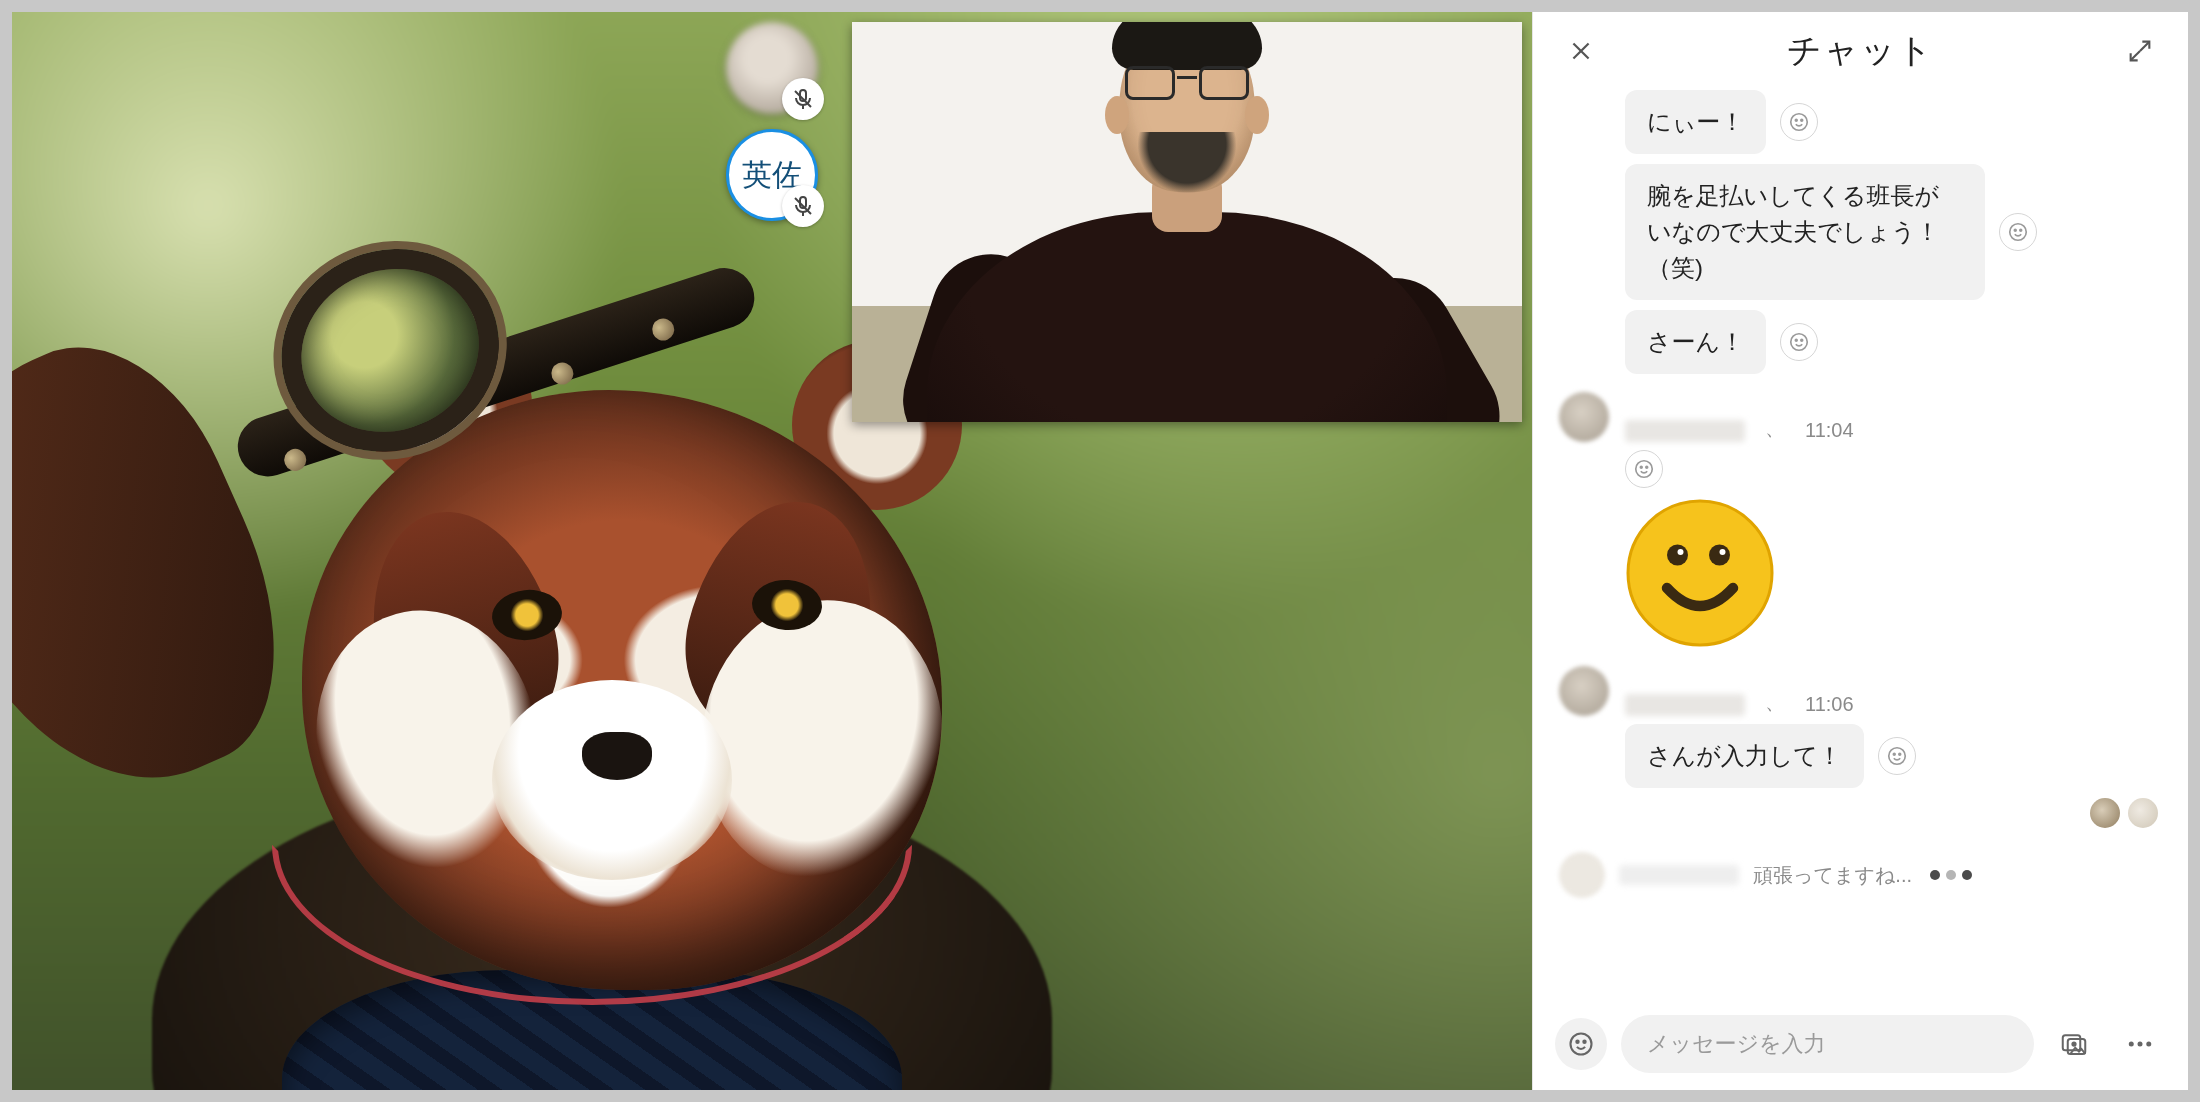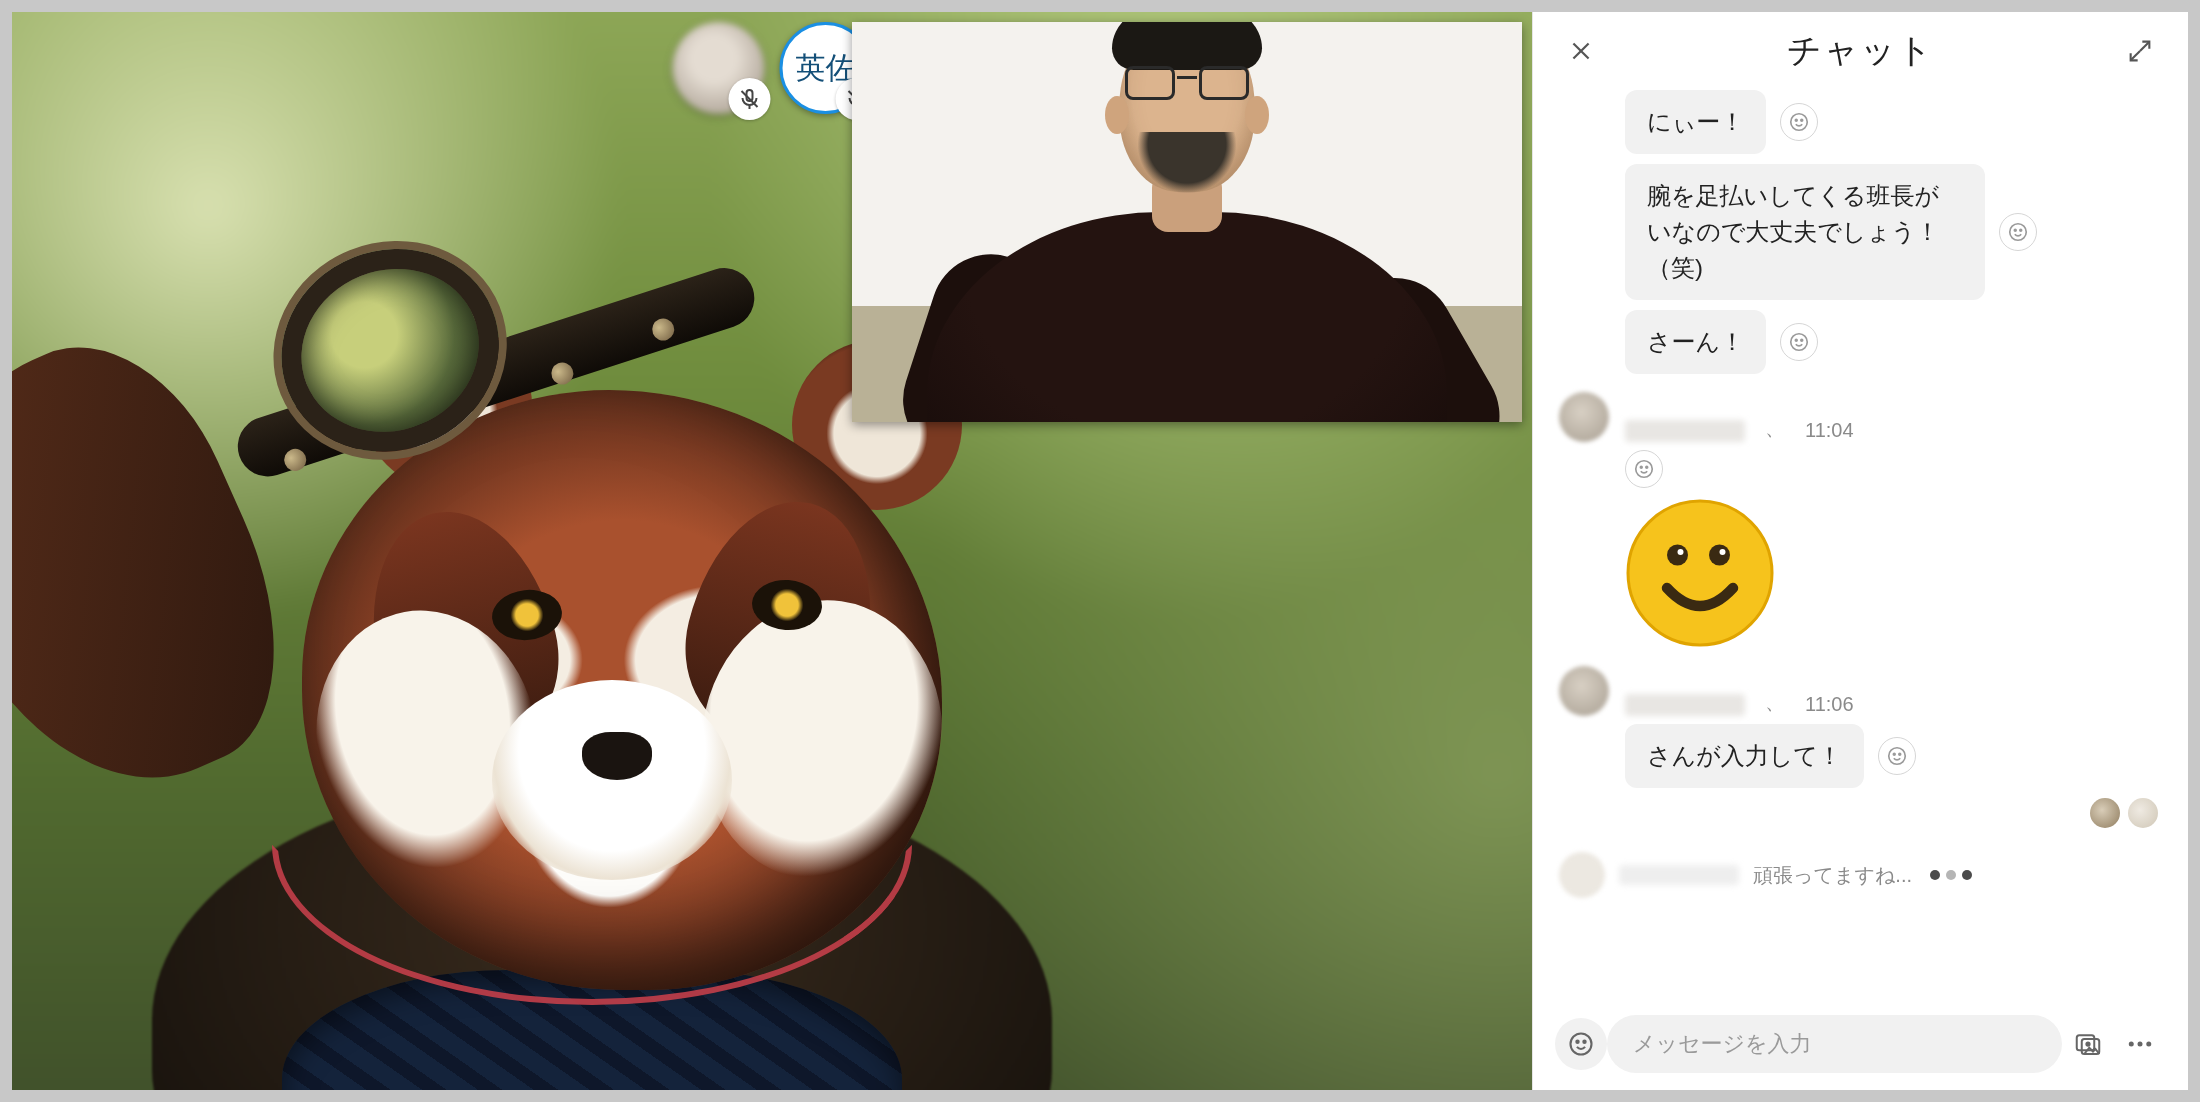--- a/index.html
+++ b/index.html
@@ -189,20 +189,21 @@
 
   
   .thumbs {
     position: absolute;
     top: 10px;
     left: 50%;
     transform: translateX(-50%);
     display: flex;
     gap: 15px;
     align-items: flex-start;
+    flex-direction: column;
   }
   .thumb {
     position: relative;
   }
   .thumb-avatar {
     width: 92px; height: 92px;
     border-radius: 50%;
     background: radial-gradient(circle at 45% 40%, #e4dcd2 0 30%, #b9afa3 70%);
     filter: blur(3px);
     box-shadow: 0 2px 6px rgba(0,0,0,0.35);
@@ -471,20 +472,21 @@
     background: #b5b5b5;
   }
   .typing-dots span.on { background: #4b4b4b; }
 
   
   .compose {
     height: 92px;
     padding: 14px 22px;
     display: flex;
     align-items: center;
+    gap: 14px;
   }
   .compose .emoji-btn,
   .compose .media-btn,
   .compose .more-btn {
     width: 52px; height: 52px;
     border-radius: 50%;
     display: flex;
     align-items: center;
     justify-content: center;
     color: #666;

